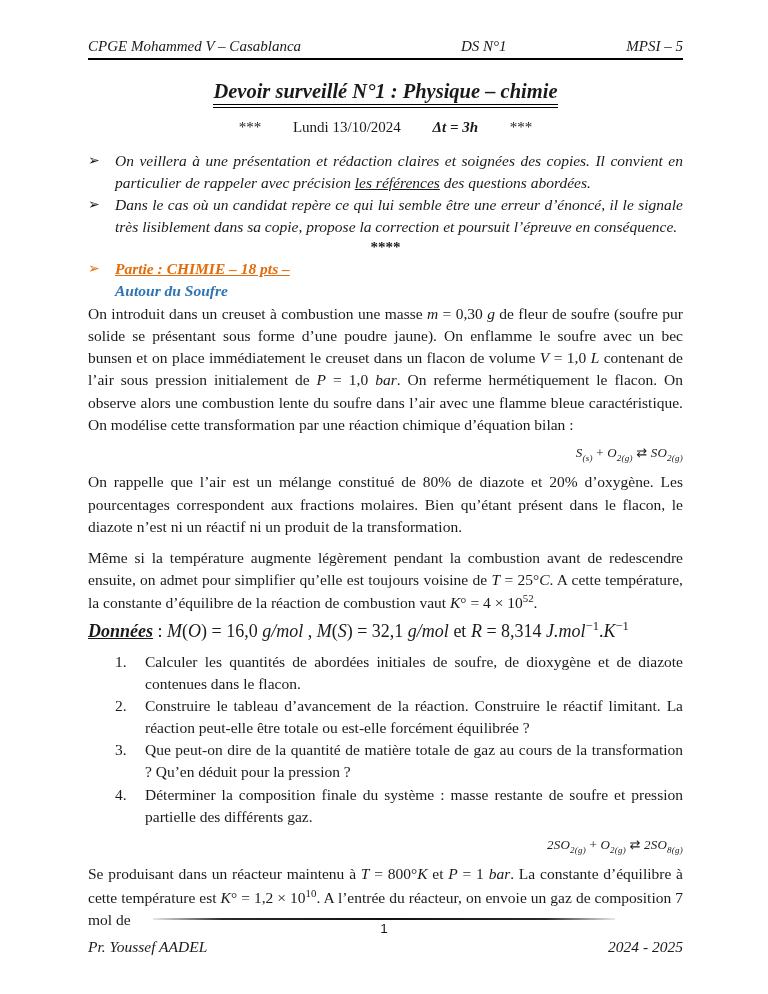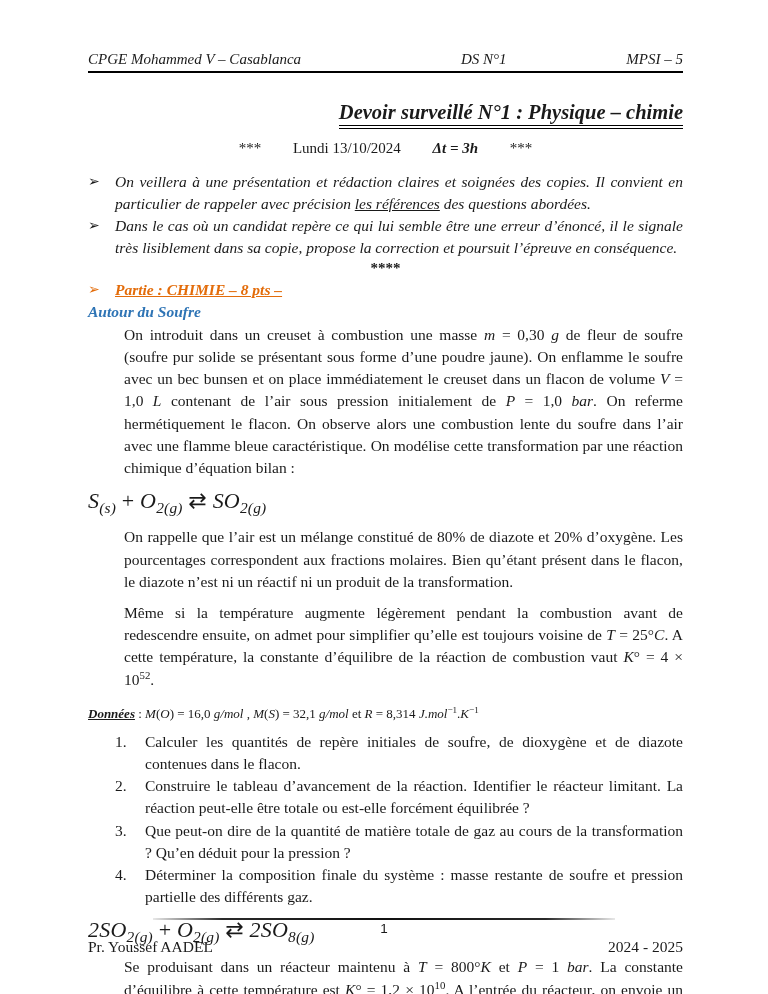--- a/index.html
+++ b/index.html
@@ -21,34 +21,34 @@
   }
   .content{padding:38px 85px 0 88px;}
 
   
   .doc-header{
     display:flex;justify-content:space-between;align-items:baseline;
     font-style:italic;font-size:15px;
     border-bottom:2.5px solid #000;
     padding-bottom:3px;
   }
-  .doc-header .center{margin-left:40px;margin-top:13px;}
+  .doc-header .center{margin-left:40px;}
 
   
   .badge{
     position:absolute;left:28px;top:66px;
     width:68px;height:66px;border-radius:50%;
     background:radial-gradient(circle at 35% 30%, #c6dcf3, var(--badge-fill) 70%);
     border:1px solid var(--badge-border);
     display:flex;align-items:center;justify-content:center;
     font-weight:bold;font-style:italic;font-size:15px;color:#17375E;
   }
 
   
-  .title-row{text-align:right;margin-top:28px;}
+  .title-row{text-align:center;margin-top:20px;}
   .title-row .t{
     display:inline-block;
     font-size:20.5px;font-weight:bold;font-style:italic;
     border-bottom:4px double #000;
     padding-bottom:1px;
   }
   .session{
     text-align:center;margin-top:11px;font-size:15px;
   }
   .session span{margin:0 14px;}
@@ -65,57 +65,57 @@
 
   
   .part{margin-top:2px;font-size:15.5px;line-height:1.45;}
   .part .row{display:flex;}
   .part .marker{flex:0 0 27px;color:var(--accent-orange);font-size:14px;line-height:1.55;}
   .part-heading{
     color:var(--accent-orange);font-weight:bold;font-style:italic;
     text-decoration:underline;
   }
   .part-subheading{
-    color:var(--accent-blue);
+    margin-left:27px;color:var(--accent-blue);
     font-weight:bold;font-style:italic;
   }
 
   
-  .para{font-size:15.5px;line-height:1.43;text-align:justify;margin-left:36px;}
+  .para{font-size:15.5px;line-height:1.43;text-align:justify;}
   .mt{margin-top:9px;}
   .i{font-style:italic;}
   .isub{vertical-align:sub;font-size:0.70em;font-style:italic;}
   .sup{vertical-align:super;font-size:0.70em;}
   .biu{font-weight:bold;font-style:italic;text-decoration:underline;}
 
   .equation{
-    text-align:left;font-size:22px;margin:9px 0 9px 0;letter-spacing:0.2px;
-  }
-
-  .donnees{font-size:13px;margin-top:13px;}
+    text-align:right;font-size:13px;margin:9px 0 9px 0;letter-spacing:0.2px;
+  }
+
+  .donnees{font-size:18px;margin-top:4px;}
 
   .qlist{margin-top:9px;font-size:15.5px;line-height:1.43;}
   .qitem{display:flex;margin-left:27px;}
   .qitem .qnum{flex:0 0 30px;}
   .qitem .qtext{flex:1;text-align:justify;}
 
   
   .footer-rule{
     position:absolute;left:50%;top:918px;transform:translateX(-50%);
     width:462px;height:2px;
     background:linear-gradient(to right,#e8e8e8,#2a2a2a 15%,#111 50%,#2a2a2a 85%,#e8e8e8);
   }
   .page-number{
     position:absolute;top:921px;left:0;width:100%;
     text-align:center;font-size:13.5px;font-family:"Liberation Sans",sans-serif;
   }
   .footer-names{
     position:absolute;left:88px;right:85px;top:938px;
     display:flex;justify-content:space-between;
-    font-size:15.5px;
+    font-style:italic;font-size:15.5px;
   }
 </style>
 </head>
 <body>
 
 <div class="page">
 
 
   <div class="content">
 
@@ -145,43 +145,43 @@
         <span class="marker">➢</span>
         <span class="btxt"><span>Dans le cas où un candidat repère ce qui lui semble être une erreur d’énoncé, il le signale très lisiblement dans sa copie, propose la correction et poursuit l’épreuve en conséquence.</span></span>
       </div>
     </div>
 
     <div class="stars-sep">****</div>
 
     <div class="part">
       <div class="row">
         <span class="marker">➢</span>
-        <span class="part-heading">Partie : CHIMIE – 8 pts –</span>
+        <span class="part-heading">Partie : CHIMIE – 18 pts –</span>
       </div>
       <div class="part-subheading">Autour du Soufre</div>
     </div>
 
     <div class="para"><span>On introduit dans un creuset à combustion une masse </span><span class="i">m</span><span> = 0,30 </span><span class="i">g</span><span> de fleur de soufre (soufre pur solide se présentant sous forme d’une poudre jaune). On enflamme le soufre avec un bec bunsen et on place immédiatement le creuset dans un flacon de volume </span><span class="i">V</span><span> = 1,0 </span><span class="i">L</span><span> contenant de l’air sous pression initialement de </span><span class="i">P</span><span> = 1,0 </span><span class="i">bar</span><span>. On referme hermétiquement le flacon. On observe alors une combustion lente du soufre dans l’air avec une flamme bleue caractéristique. On modélise cette transformation par une réaction chimique d’équation bilan :</span></div>
 
     <div class="equation"><span class="i">S</span><span class="isub">(s)</span><span> + </span><span class="i">O</span><span class="isub">2(g)</span><span> ⇄ </span><span class="i">SO</span><span class="isub">2(g)</span></div>
 
     <div class="para mt"><span>On rappelle que l’air est un mélange constitué de 80% de diazote et 20% d’oxygène. Les pourcentages correspondent aux fractions molaires. Bien qu’étant présent dans le flacon, le diazote n’est ni un réactif ni un produit de la transformation.</span></div>
 
     <div class="para mt"><span>Même si la température augmente légèrement pendant la combustion avant de redescendre ensuite, on admet pour simplifier qu’elle est toujours voisine de </span><span class="i">T</span><span> = 25°</span><span class="i">C</span><span>. A cette température, la constante d’équilibre de la réaction de combustion vaut </span><span class="i">K</span><span>° = 4 × 10</span><span class="sup">52</span><span>.</span></div>
 
     <div class="donnees"><span class="biu">Données</span><span> : </span><span class="i">M</span><span>(</span><span class="i">O</span><span>) = 16,0 </span><span class="i">g/mol</span><span> , </span><span class="i">M</span><span>(</span><span class="i">S</span><span>) = 32,1 </span><span class="i">g/mol</span><span> et </span><span class="i">R</span><span> = 8,314 </span><span class="i">J.mol</span><span class="sup">−1</span><span>.</span><span class="i">K</span><span class="sup">−1</span></div>
 
     <div class="qlist">
       <div class="qitem">
         <span class="qnum">1.</span>
-        <span class="qtext"><span>Calculer les quantités de repère initiales de soufre, de dioxygène et de diazote contenues dans le flacon.</span></span>
+        <span class="qtext"><span>Calculer les quantités de abordées initiales de soufre, de dioxygène et de diazote contenues dans le flacon.</span></span>
       </div>
       <div class="qitem">
         <span class="qnum">2.</span>
-        <span class="qtext"><span>Construire le tableau d’avancement de la réaction. Identifier le réacteur limitant. La réaction peut-elle être totale ou est-elle forcément équilibrée ?</span></span>
+        <span class="qtext"><span>Construire le tableau d’avancement de la réaction. Construire le réactif limitant. La réaction peut-elle être totale ou est-elle forcément équilibrée ?</span></span>
       </div>
       <div class="qitem">
         <span class="qnum">3.</span>
         <span class="qtext"><span>Que peut-on dire de la quantité de matière totale de gaz au cours de la transformation ? Qu’en déduit pour la pression ?</span></span>
       </div>
       <div class="qitem">
         <span class="qnum">4.</span>
         <span class="qtext"><span>Déterminer la composition finale du système : masse restante de soufre et pression partielle des différents gaz.</span></span>
       </div>
     </div>

